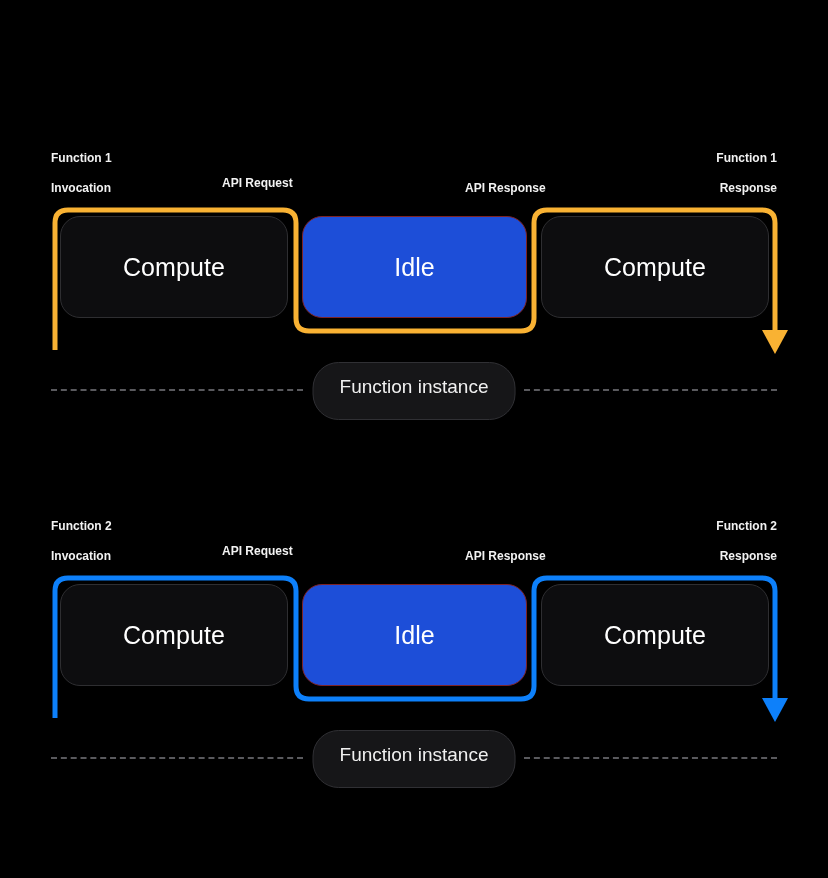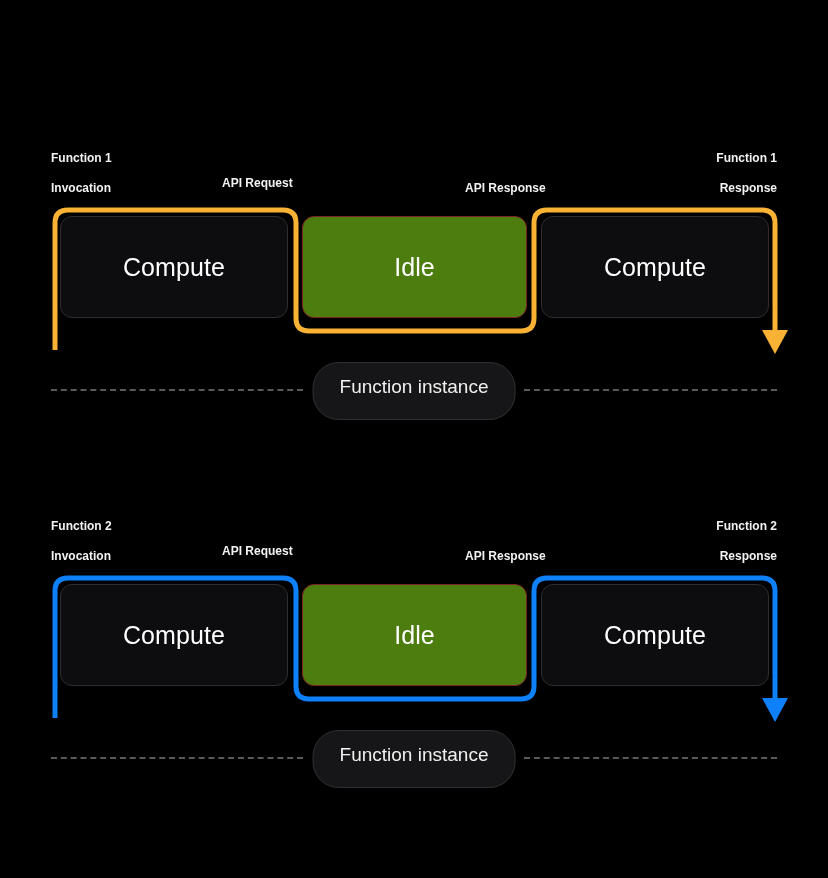--- a/index.html
+++ b/index.html
@@ -88,37 +88,37 @@
     left: 0;
     top: 0;
     width: 828px;
     height: 160px;
   }
 
   .box {
     position: absolute;
     top: 14px;
     height: 102px;
-    border-radius: 12px;
+    border-radius: 20px;
     display: flex;
     align-items: center;
     justify-content: center;
     font-size: 25px;
     font-weight: 400;
     letter-spacing: 0.1px;
     box-sizing: border-box;
   }
 
   .box-compute {
     background: #0d0d0f;
     border: 1px solid #2e2e31;
     color: #ffffff;
   }
   .box-idle {
-    background: #4d7c0f;
+    background: #1d4ed8;
     border: 1px solid #7e2326;
     color: #ffffff;
   }
 
   .box-compute-1 { left: 60px;  width: 228px; }
   .box-idle-1    { left: 302px; width: 225px; }
   .box-compute-2 { left: 541px; width: 228px; }
 
   
   .divider {

